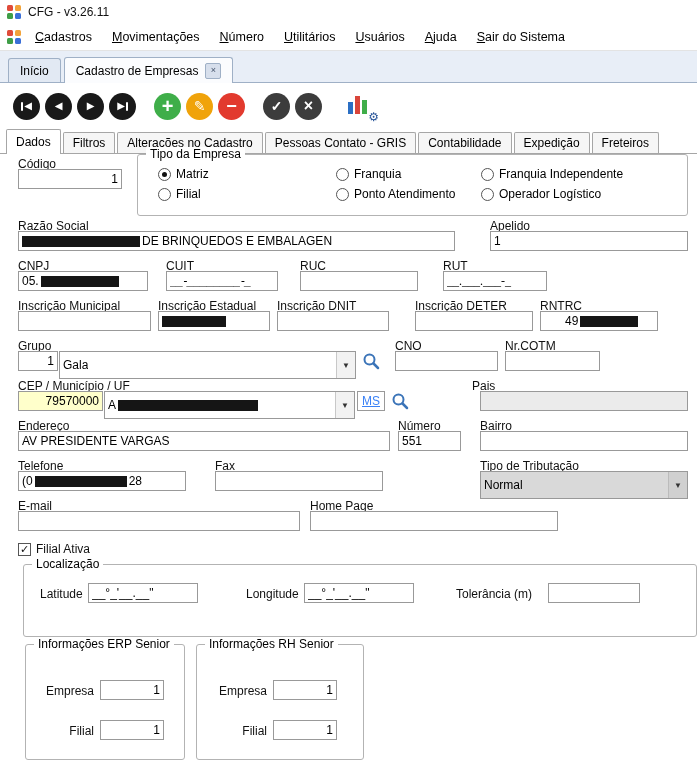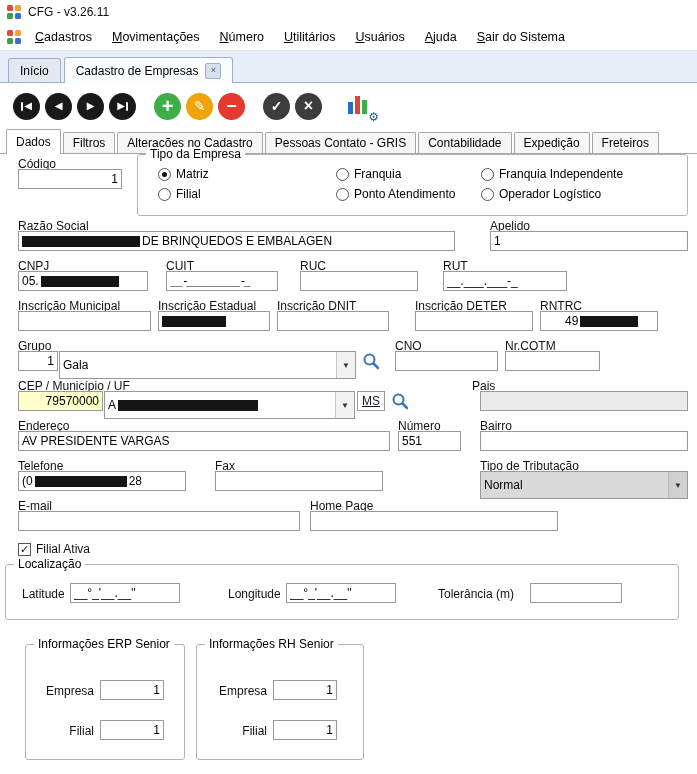--- a/index.html
+++ b/index.html
@@ -55,21 +55,21 @@
   .combo .arrow{position:absolute;right:0;top:0;bottom:0;width:18px;display:flex;align-items:center;justify-content:center;font-size:8px;color:#333;border-left:1px solid #c8c8c8;background:#f2f2f2;}
   .combo.gray{background:#d9d9d9;}
   .combo.gray .arrow{background:#d0d0d0;border-left:1px solid #bbb;}
   .mag{position:absolute;width:18px;height:18px;cursor:pointer;}
   .gb{position:absolute;border:1px solid #b3b3b3;border-radius:3px;box-sizing:border-box;background:#fff;}
   .gb .legend{position:absolute;top:-8px;left:8px;background:#fff;padding:0 4px;font-size:12px;white-space:nowrap;}
   .radio{position:absolute;width:13px;height:13px;border:1px solid #555;border-radius:50%;background:#fff;box-sizing:border-box;cursor:pointer;}
   .radio.checked::after{content:"";position:absolute;left:3px;top:3px;width:5px;height:5px;border-radius:50%;background:#111;}
   .rlabel{position:absolute;font-size:12px;white-space:nowrap;cursor:pointer;}
   .cb{position:absolute;width:13px;height:13px;border:1px solid #555;background:#fff;box-sizing:border-box;display:flex;align-items:center;justify-content:center;font-size:11px;color:#111;line-height:1;cursor:pointer;}
-  .ufbox{text-align:center;color:#0f172a;text-decoration:underline;}
+  .ufbox{text-align:center;color:#3b82f6;text-decoration:underline;}
 </style>
 </head>
 <body>
 
 <div id="app">
 
   <div class="titlebar">
     <span style="display:inline-flex;">
       <svg width="16" height="16" viewBox="0 0 16 16">
           <rect x="1" y="1" width="6" height="6" rx="1.5" fill="#e04b3a"></rect>
@@ -189,21 +189,21 @@
   <span class="lbl" style="left:18px;top:259px;">CNPJ</span>
   <div class="tb flexfield" style="left:18px;top:271px;width:130px;">
     <span class="fftext">05.</span>
     <span class="redact" style="width:78px;"></span>
   </div>
   <span class="lbl" style="left:166px;top:259px;">CUIT</span>
   <input class="tb" style="left: 166px; top: 271px; width: 112px; font-style: italic;" value="__-________-_">
   <span class="lbl" style="left:300px;top:259px;">RUC</span>
   <input class="tb" style="left: 300px; top: 271px; width: 118px;" value="">
   <span class="lbl" style="left:443px;top:259px;">RUT</span>
-  <input class="tb" style="left: 443px; top: 271px; width: 124px;" value="__.___.___-_">
+  <input class="tb" style="left: 443px; top: 271px; width: 104px; font-family: Liberation Serif, serif;" value="__.___.___-_">
 
   <span class="lbl" style="left:18px;top:299px;">Inscrição Municipal</span>
   <input class="tb" style="left: 18px; top: 311px; width: 133px;" value="">
   <span class="lbl" style="left:158px;top:299px;">Inscrição Estadual</span>
   <div class="tb flexfield" style="left:158px;top:311px;width:112px;">
     <span class="redact" style="width:64px;"></span>
   </div>
   <span class="lbl" style="left:277px;top:299px;">Inscrição DNIT</span>
   <input class="tb" style="left: 277px; top: 311px; width: 112px;" value="">
   <span class="lbl" style="left:415px;top:299px;">Inscrição DETER</span>
@@ -274,21 +274,21 @@
   <span class="lbl" style="left:18px;top:499px;">E-mail</span>
   <input class="tb" style="left: 18px; top: 511px; width: 282px;" value="">
   <span class="lbl" style="left:310px;top:499px;">Home Page</span>
   <input class="tb" style="left: 310px; top: 511px; width: 248px;" value="">
 
   <span class="cb" style="left:18px;top:543px;">
     <span>✓</span>
   </span>
   <span class="lbl" style="left:36px;top:542px;">Filial Ativa</span>
 
-  <div class="gb" style="left:5px;top:564px;width:674px;height:56px;">
+  <div class="gb" style="left:23px;top:564px;width:674px;height:73px;">
     <span class="legend">Localização</span>
     <span class="lbl" style="left:16px;top:22px;">Latitude</span>
     <input class="tb" style="left: 64px; top: 18px; width: 110px;" value="__°_'__.__&quot;">
     <span class="lbl" style="left:222px;top:22px;">Longitude</span>
     <input class="tb" style="left: 280px; top: 18px; width: 110px;" value="__°_'__.__&quot;">
     <span class="lbl" style="left:432px;top:22px;">Tolerância (m)</span>
     <input class="tb" style="left: 524px; top: 18px; width: 92px;" value="">
   </div>
 
   <div class="gb" style="left:25px;top:644px;width:160px;height:116px;">

